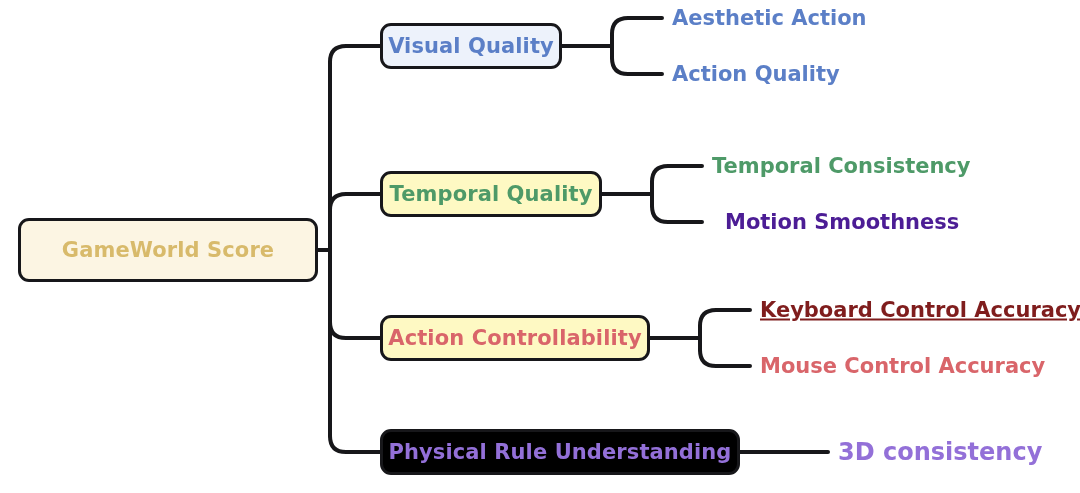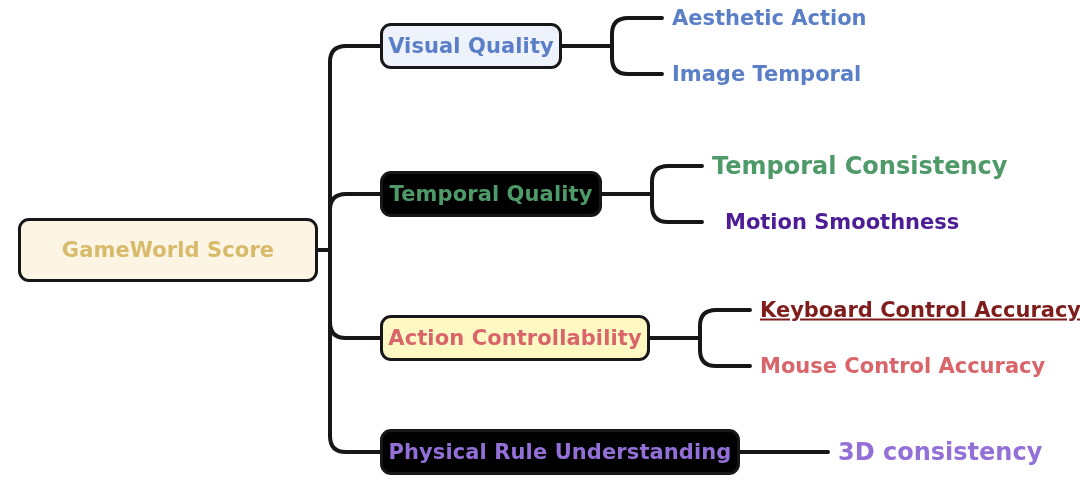--- a/index.html
+++ b/index.html
@@ -95,27 +95,27 @@
     <span>GameWorld Score</span>
   </div>
 
   <div class="node-box" style="left: 380px; top: 23px; width: 182px; height: 46px; font-size: 21px; background: rgb(237, 242, 251); color: rgb(91, 127, 199); border-color: rgb(23, 23, 26);">
     <span>Visual Quality</span>
   </div>
   <div class="leaf-label" style="left: 672px; top: 18px; transform: translateY(-50%); font-size: 21px; color: rgb(91, 127, 199);">
     <span>Aesthetic Action</span>
   </div>
   <div class="leaf-label" style="left: 672px; top: 74px; transform: translateY(-50%); font-size: 21px; color: rgb(91, 127, 199);">
-    <span>Image Temporal</span>
+    <span>Action Quality</span>
   </div>
 
-  <div class="node-box" style="left: 380px; top: 171px; width: 222px; height: 46px; font-size: 21px; background: #000000; color: rgb(78, 154, 104); border-color: rgb(23, 23, 26);">
+  <div class="node-box" style="left: 380px; top: 171px; width: 222px; height: 46px; font-size: 21px; background: #fef9c3; color: rgb(78, 154, 104); border-color: rgb(23, 23, 26);">
     <span>Temporal Quality</span>
   </div>
-  <div class="leaf-label" style="left: 712px; top: 166px; transform: translateY(-50%); font-size: 24px; color: rgb(78, 154, 104);">
+  <div class="leaf-label" style="left: 712px; top: 166px; transform: translateY(-50%); font-size: 21px; color: rgb(78, 154, 104);">
     <span>Temporal Consistency</span>
   </div>
   <div class="leaf-label" style="left: 725px; top: 222px; transform: translateY(-50%); font-size: 21px; color: #4c1d95;">
     <span>Motion Smoothness</span>
   </div>
 
   <div class="node-box" style="left: 380px; top: 315px; width: 270px; height: 46px; font-size: 21px; background: #fef9c3; color: rgb(217, 101, 106); border-color: rgb(23, 23, 26);">
     <span>Action Controllability</span>
   </div>
   <div class="leaf-label" style="left: 760px; top: 310px; transform: translateY(-50%); font-size: 21px; color: #7f1d1d; text-decoration: underline;">

